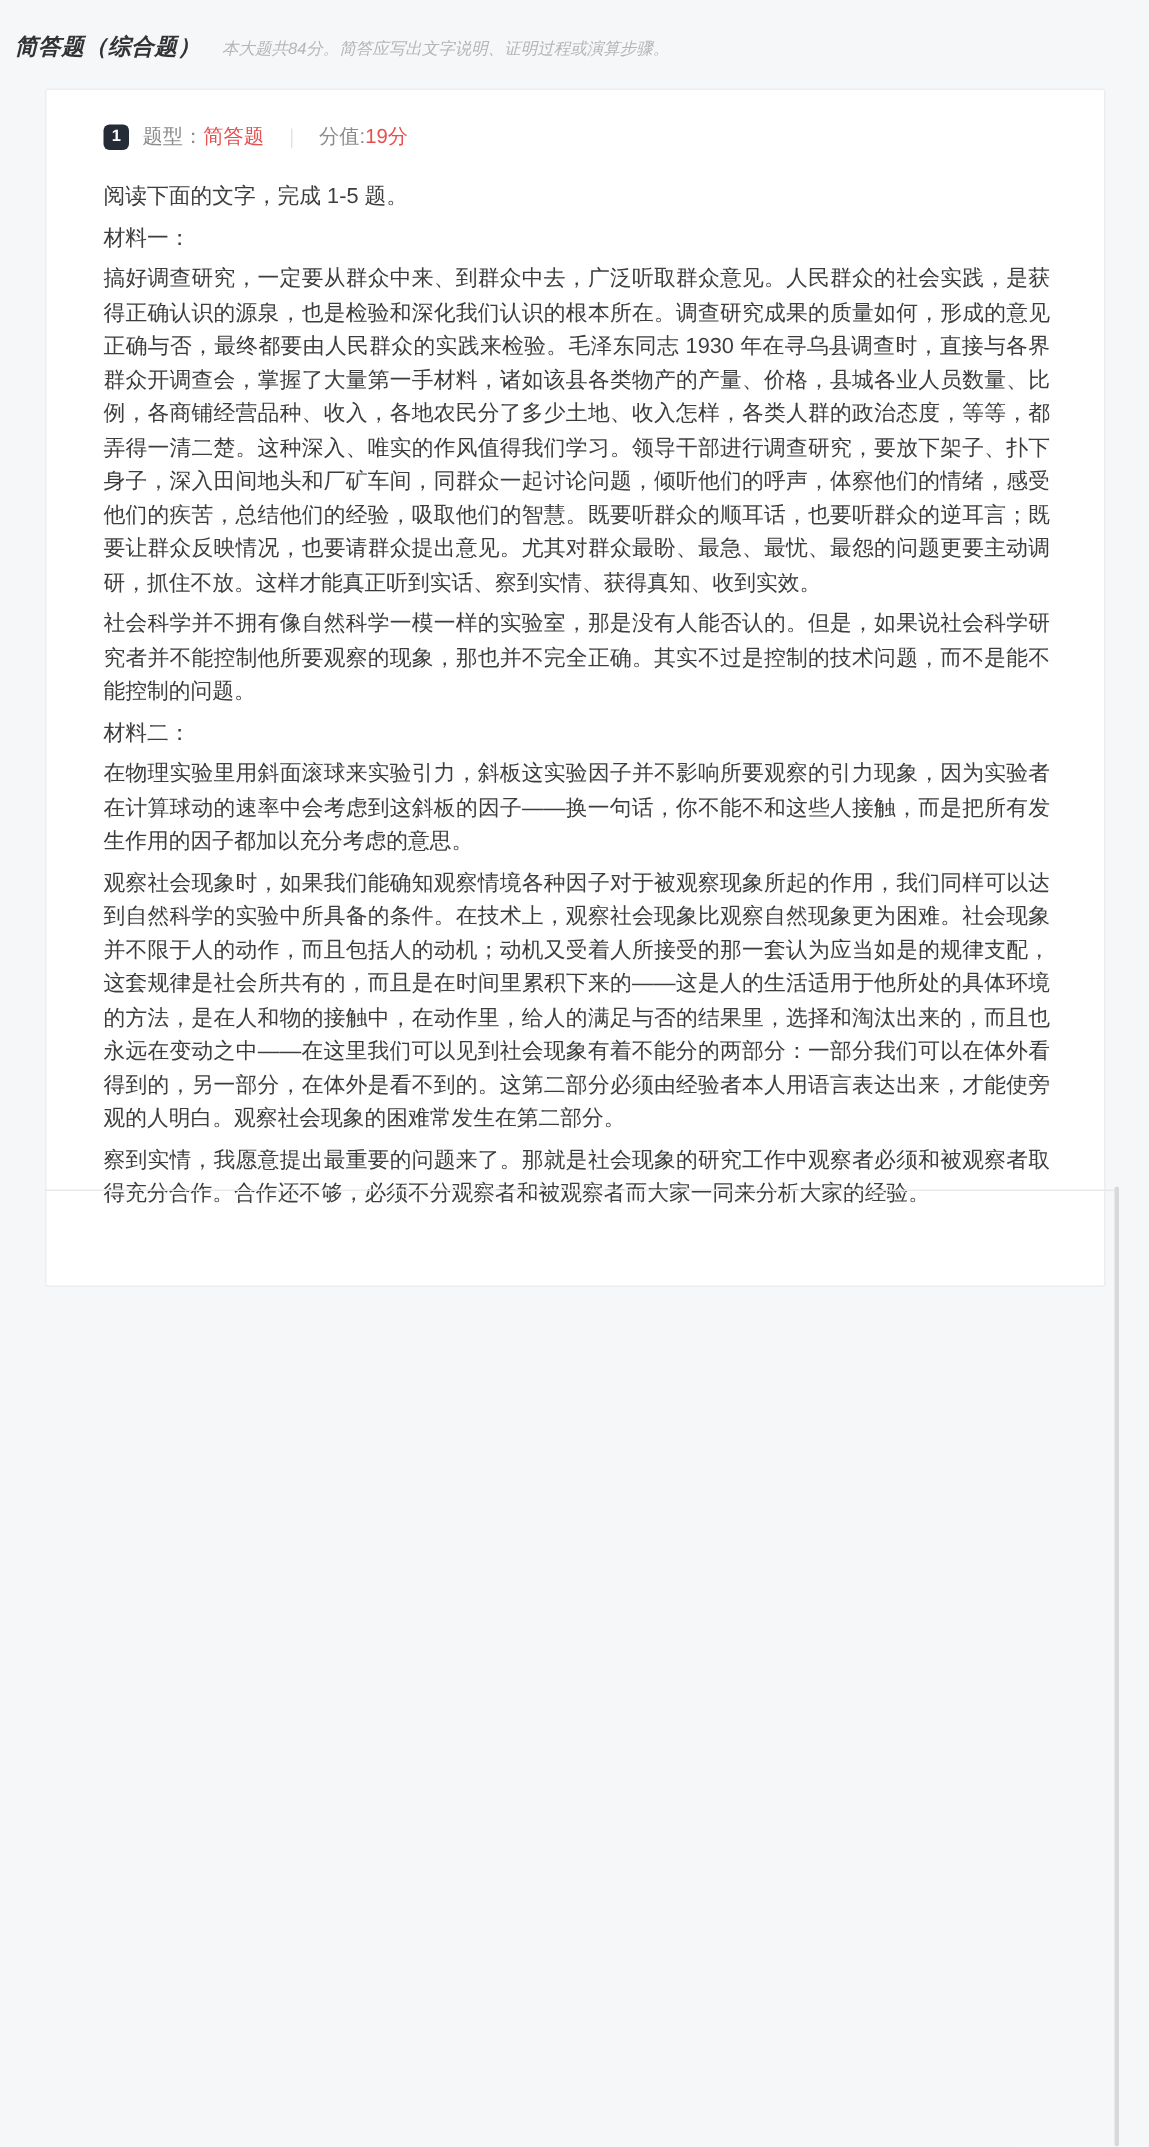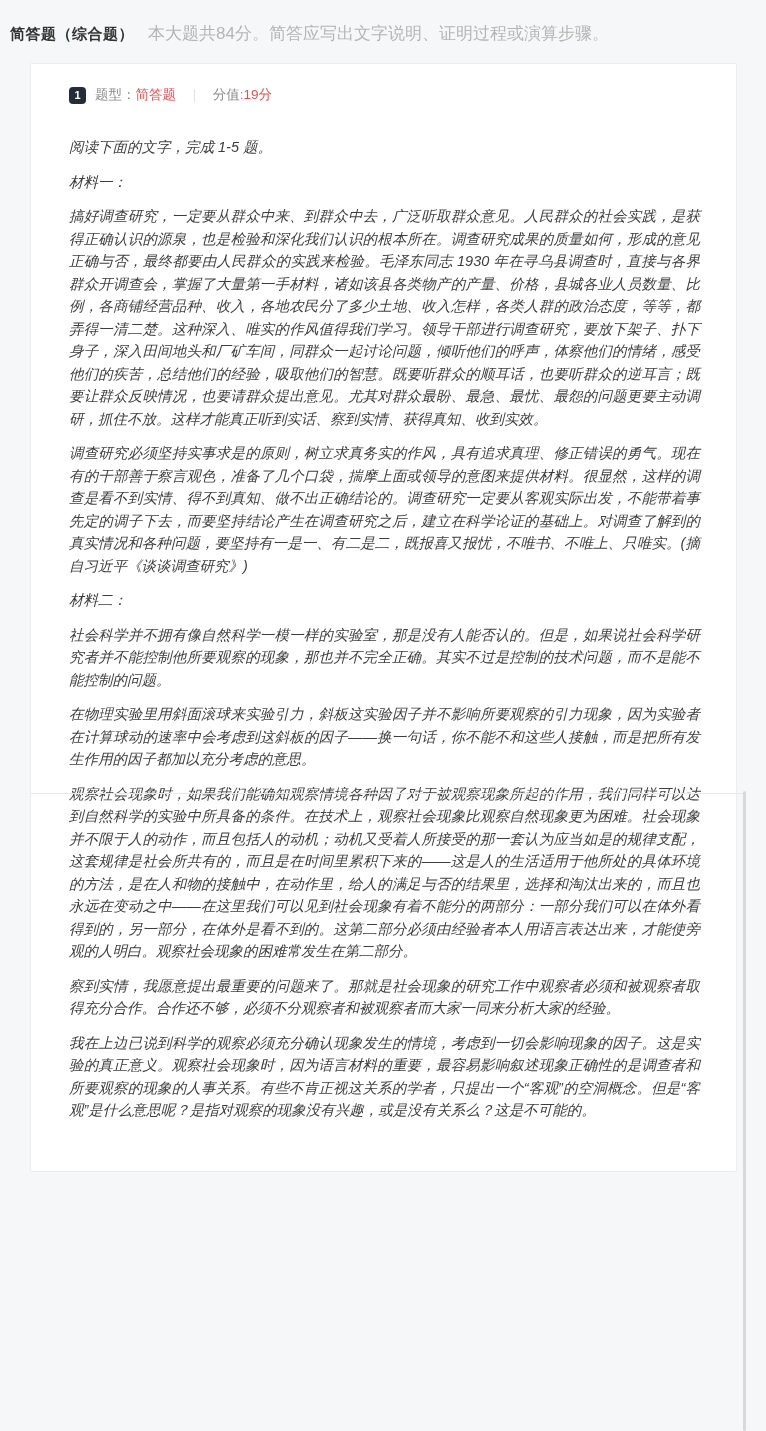--- a/index.html
+++ b/index.html
@@ -9,29 +9,30 @@
     min-height:1431px;
     position:relative;
     font-family:"Liberation Sans", sans-serif;
     overflow-x:hidden;
   }
   .section-header {
     display:flex;
     align-items:baseline;
     gap:14px;
     padding:22px 10px 16px 10px;
+    font-style:italic;
   }
   .section-title {
     font-size:15px;
     font-weight:bold;
     color:#333333;
     letter-spacing:0.5px;
   }
   .section-subtitle {
-    font-size:17px;
+    font-size:11px;
     color:#b5b5b5;
   }
   .card {
     margin:2px 29px 0 30px;
     background:#ffffff;
     border:1px solid #ededed;
     border-radius:2px;
     padding:20px 36px 44px 38px;
   }
   .meta-row {
@@ -57,21 +58,21 @@
   }
   .meta-red { color:var(--accent-red, #e5504f); }
   .meta-sep { color:#dddddd; padding:0 12px; font-size:13px; }
   .question-body {
     font-size:14.5px;
     line-height:22.5px;
     color:#3d3d3d;
     text-align:justify;
     word-break:break-all;
   }
-  .question-body p { margin:12px 0 5px 0;font-style:italic; }
+  .question-body p { margin:0 0 5px 0; }
   .seam {
     position:absolute;
     left:30px;
     width:716px;
     top:793px;
     height:1px;
     background:#e9e9e9;
     pointer-events:none;
   }
   .scroll-thumb {
@@ -98,24 +99,22 @@
     <span>题型：</span>
     <span class="meta-red">简答题</span>
     <span class="meta-sep">｜</span>
     <span>分值: </span>
     <span class="meta-red">19分</span>
   </div>
   <div class="question-body">
       <p>阅读下面的文字，完成 1-5 题。</p>
       <p>材料一：</p>
       <p>搞好调查研究，一定要从群众中来、到群众中去，广泛听取群众意见。人民群众的社会实践，是获得正确认识的源泉，也是检验和深化我们认识的根本所在。调查研究成果的质量如何，形成的意见正确与否，最终都要由人民群众的实践来检验。毛泽东同志 1930 年在寻乌县调查时，直接与各界群众开调查会，掌握了大量第一手材料，诸如该县各类物产的产量、价格，县城各业人员数量、比例，各商铺经营品种、收入，各地农民分了多少土地、收入怎样，各类人群的政治态度，等等，都弄得一清二楚。这种深入、唯实的作风值得我们学习。领导干部进行调查研究，要放下架子、扑下身子，深入田间地头和厂矿车间，同群众一起讨论问题，倾听他们的呼声，体察他们的情绪，感受他们的疾苦，总结他们的经验，吸取他们的智慧。既要听群众的顺耳话，也要听群众的逆耳言；既要让群众反映情况，也要请群众提出意见。尤其对群众最盼、最急、最忧、最怨的问题更要主动调研，抓住不放。这样才能真正听到实话、察到实情、获得真知、收到实效。</p>
-      <p>调查研究必须坚持实事求是的原则，树立求真务实的作风，具有追求真理、修正错误的勇气。现在有的干部善于察言观色，准备了几个口袋，揣摩上面或领导的意图来提供材料。很显然，这样的调查是看不到实情、得不到真知、做不出正确结论的。调查研究一定要从客观实际出发，不能带着事先定的调子下去，而要坚持结论产生在调查研究之后，建立在科学论证的基础上。对调查了解到的真实情况和各种问题，要坚持有一是一、有二是二，既报喜又报忧，不唯书、不唯上、只唯实。(摘自习近平《谈谈调查研究》)</p>
+      <p>社会科学并不拥有像自然科学一模一样的实验室，那是没有人能否认的。但是，如果说社会科学研究者并不能控制他所要观察的现象，那也并不完全正确。其实不过是控制的技术问题，而不是能不能控制的问题。</p>
       <p>材料二：</p>
-      <p>社会科学并不拥有像自然科学一模一样的实验室，那是没有人能否认的。但是，如果说社会科学研究者并不能控制他所要观察的现象，那也并不完全正确。其实不过是控制的技术问题，而不是能不能控制的问题。</p>
       <p>在物理实验里用斜面滚球来实验引力，斜板这实验因子并不影响所要观察的引力现象，因为实验者在计算球动的速率中会考虑到这斜板的因子——换一句话，你不能不和这些人接触，而是把所有发生作用的因子都加以充分考虑的意思。</p>
       <p>观察社会现象时，如果我们能确知观察情境各种因子对于被观察现象所起的作用，我们同样可以达到自然科学的实验中所具备的条件。在技术上，观察社会现象比观察自然现象更为困难。社会现象并不限于人的动作，而且包括人的动机；动机又受着人所接受的那一套认为应当如是的规律支配，这套规律是社会所共有的，而且是在时间里累积下来的——这是人的生活适用于他所处的具体环境的方法，是在人和物的接触中，在动作里，给人的满足与否的结果里，选择和淘汰出来的，而且也永远在变动之中——在这里我们可以见到社会现象有着不能分的两部分：一部分我们可以在体外看得到的，另一部分，在体外是看不到的。这第二部分必须由经验者本人用语言表达出来，才能使旁观的人明白。观察社会现象的困难常发生在第二部分。</p>
       <p>察到实情，我愿意提出最重要的问题来了。那就是社会现象的研究工作中观察者必须和被观察者取得充分合作。合作还不够，必须不分观察者和被观察者而大家一同来分析大家的经验。</p>
-      <p>我在上边已说到科学的观察必须充分确认现象发生的情境，考虑到一切会影响现象的因子。这是实验的真正意义。观察社会现象时，因为语言材料的重要，最容易影响叙述现象正确性的是调查者和所要观察的现象的人事关系。有些不肯正视这关系的学者，只提出一个“客观”的空洞概念。但是“客观”是什么意思呢？是指对观察的现象没有兴趣，或是没有关系么？这是不可能的。</p>
     </div>
 </div>
 
 <div class="seam"></div>
 <div class="scroll-thumb"></div>
 
 </body></html>

